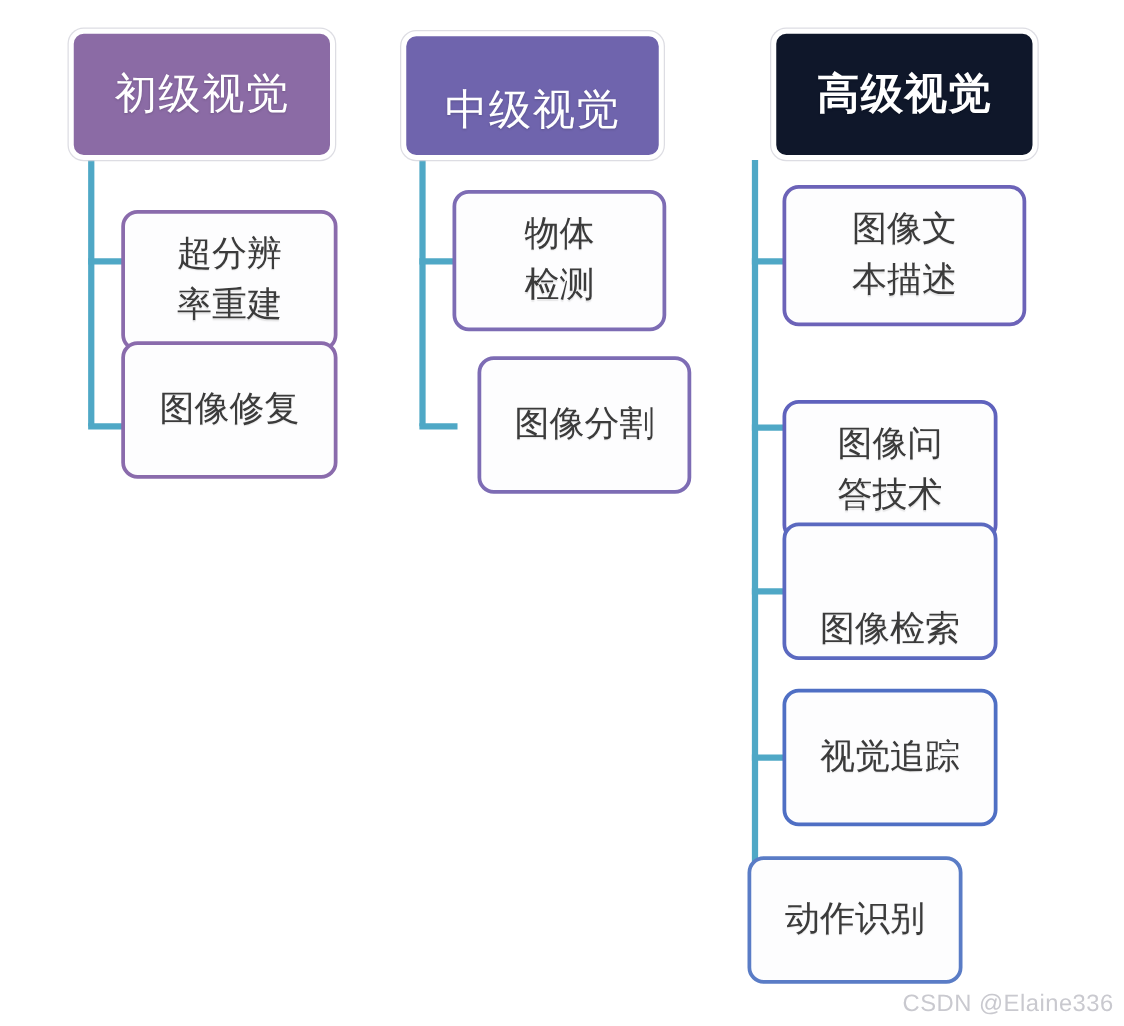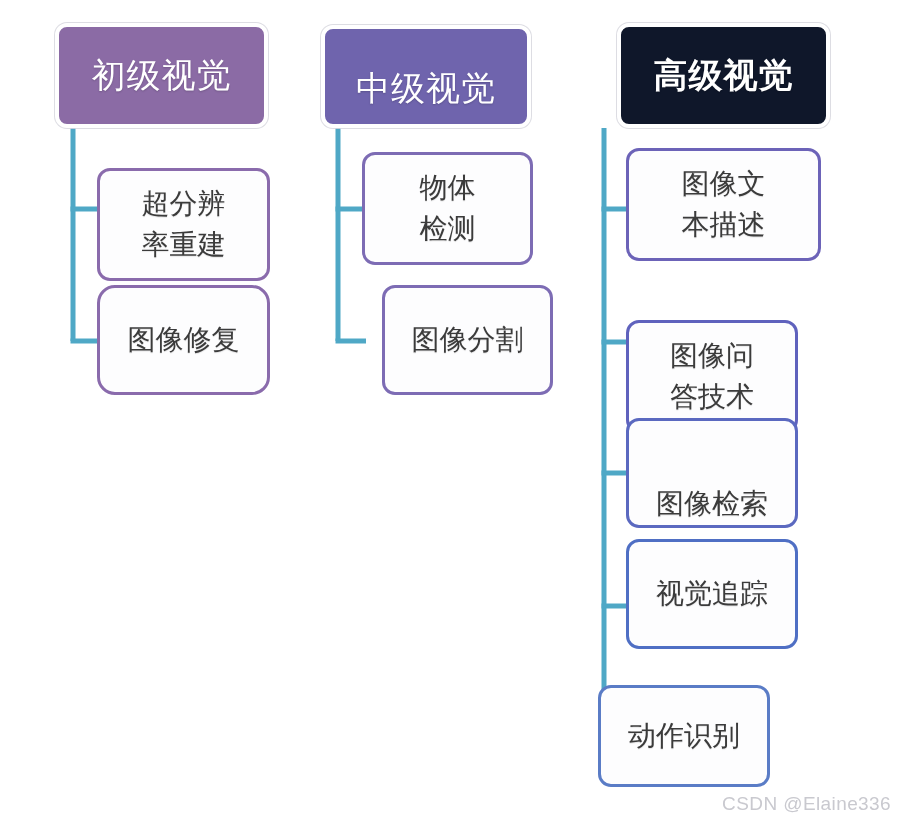--- a/index.html
+++ b/index.html
@@ -104,21 +104,21 @@
       </g>
   </svg>
   <div id="nodes">
       <div class="header-box" style="left: 55px; top: 23px; width: 213px; height: 105px; background: rgb(139, 107, 165);">
         <span class="header-label" style="color: rgb(255, 255, 255);">初级视觉</span>
       </div>
       <div class="child-box" style="left: 97px; top: 140px; width: 173px; height: 113px; border-color: rgb(138, 107, 172); margin-top: 28px;">
         <span class="child-label">超分辨
 率重建</span>
       </div>
-      <div class="child-box" style="left: 97px; top: 285px; width: 173px; height: 110px; border-color: rgb(138, 107, 172); border-radius: 18px;">
+      <div class="child-box" style="left: 97px; top: 273px; width: 173px; height: 110px; border-color: rgb(138, 107, 172);">
         <span class="child-label">图像修复</span>
       </div>
       <div class="header-box" style="left: 321px; top: 25px; width: 210px; height: 103px; background: rgb(111, 100, 173);">
         <span class="header-label" style="color: rgb(255, 255, 255); margin-top: 24px;">中级视觉</span>
       </div>
       <div class="child-box" style="left: 362px; top: 152px; width: 171px; height: 113px; border-color: rgb(125, 108, 180);">
         <span class="child-label">物体
 检测</span>
       </div>
       <div class="child-box" style="left: 382px; top: 285px; width: 171px; height: 110px; border-color: rgb(125, 108, 180);">
@@ -131,21 +131,21 @@
         <span class="child-label">图像文
 本描述</span>
       </div>
       <div class="child-box" style="left: 626px; top: 285px; width: 172px; height: 113px; border-color: rgb(95, 98, 189); margin-top: 35px;">
         <span class="child-label">图像问
 答技术</span>
       </div>
       <div class="child-box" style="left: 626px; top: 418px; width: 172px; height: 110px; border-color: rgb(91, 105, 192); justify-content: flex-end;">
         <span class="child-label">图像检索</span>
       </div>
-      <div class="child-box" style="left: 626px; top: 539px; width: 172px; height: 110px; border-color: rgb(79, 111, 196);">
+      <div class="child-box" style="left: 626px; top: 551px; width: 172px; height: 110px; border-color: rgb(79, 111, 196);">
         <span class="child-label">视觉追踪</span>
       </div>
       <div class="child-box" style="left: 598px; top: 685px; width: 172px; height: 102px; border-color: rgb(90, 124, 198);">
         <span class="child-label">动作识别</span>
       </div>
     </div>
   <div class="watermark">CSDN @Elaine336</div>
 </div>
 
 </body></html>

